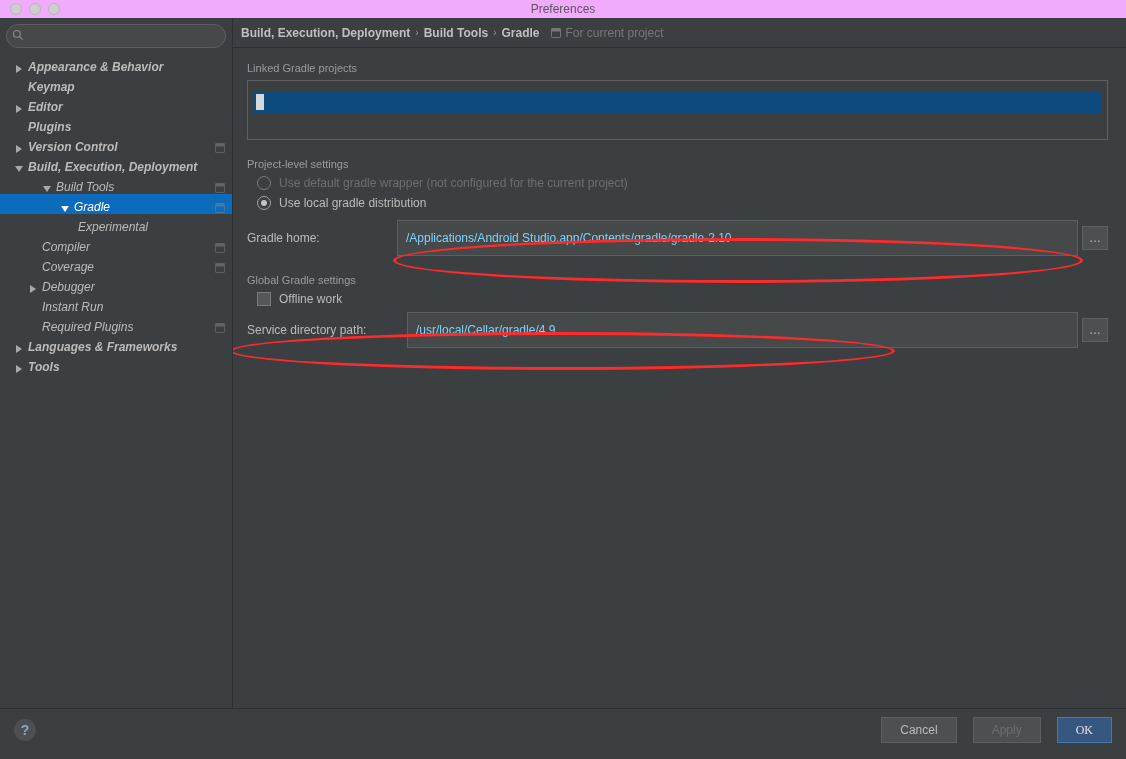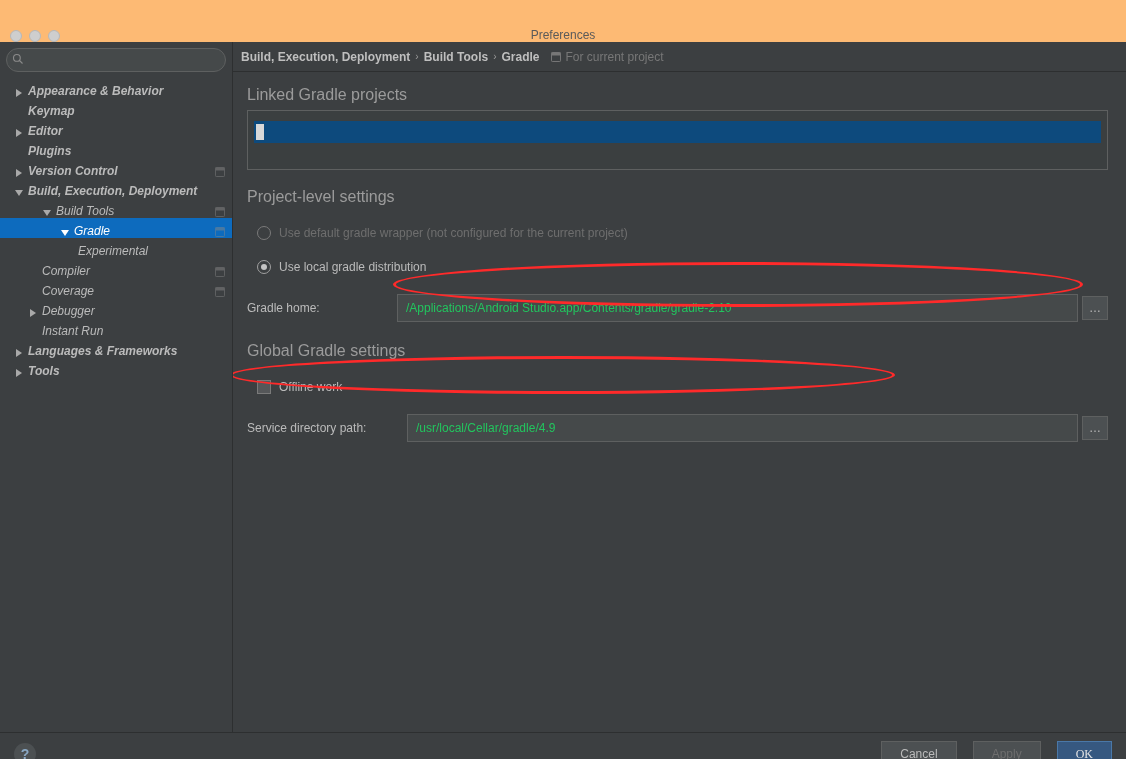--- a/index.html
+++ b/index.html
@@ -1,17 +1,17 @@
 <!DOCTYPE html>
 <html><head>
 <meta charset="utf-8">
 <style>
   * { box-sizing: border-box; margin: 0; padding: 0; font-family: -apple-system, "Helvetica Neue", Arial, sans-serif; }
   body { width: 1126px; height: 759px; background: #3c3f41; color: #bbbbbb; overflow: hidden; position: relative; }
-  .titlebar { height: 42px; background: #fdba74; display: flex; align-items: flex-end; position: relative; }
+  .titlebar { height: 18px; background: #f0abfc; display: flex; align-items: center; position: relative; }
   .traffic { display: flex; gap: 7px; margin-left: 10px; }
   .tdot { width: 12px; height: 12px; border-radius: 50%; background: #cecece; border: 1px solid #b8b8b8; }
   .titlebar-title { position: absolute; left: 0; right: 0; text-align: center; color: #5a5a5a; font-size: 12px; pointer-events: none; }
   .body { display: flex; height: 690px; }
   .sidebar { width: 233px; background: #3c3f41; border-right: 1px solid #2d2f30; display: flex; flex-direction: column; }
   .search-wrap { padding: 6px 6px; }
   .search { width: 100%; height: 24px; border-radius: 12px; background: #45494a; border: 1px solid #5e6060; padding: 0 24px 0 22px; color: #bbb; font-size: 12px; outline: none; }
   .search-wrap { position: relative; }
   .search-icon { position: absolute; left: 12px; top: 11px; width: 12px; height: 12px; }
   .tree { flex: 1; overflow: auto; font-size: 12px; }
@@ -28,31 +28,31 @@
   .pad-4 { padding-left: 60px; }
   .pad-5 { padding-left: 78px; }
   .badge { margin-left: auto; opacity: 0.5; }
   .badge svg { display: block; }
   .main { flex: 1; display: flex; flex-direction: column; background: #3c3f41; }
   .breadcrumb { height: 30px; display: flex; align-items: center; padding: 0 8px; font-size: 12px; border-bottom: 1px solid #2d2f30; }
   .crumb.bold { font-weight: 700; color: #bfbfbf; }
   .crumb.dim { color: #777; margin-left: 10px; display: flex; align-items: center; gap: 4px; }
   .sep { margin: 0 5px; font-size: 10px; color: #9a9a9a; }
   .content { flex: 1; padding: 14px 18px 14px 14px; overflow: auto; font-size: 12px; position: relative; }
-  .section-label { color: #9b9b9b; font-size: 16px; margin-bottom: 6px; }
+  .section-label { color: #9b9b9b; font-size: 11px; margin-bottom: 6px; }
   .listbox { width: 100%; height: 60px; background: #3b3f40; border: 1px solid #5e6060; position: relative; }
   .listbox-row { position: absolute; top: 10px; left: 6px; right: 6px; height: 22px; background: #0d4a7d; display: flex; align-items: center; }
   .listbox-row .cursor { width: 8px; height: 16px; background: #d8d8d8; margin-left: 2px; }
-  .row { display: flex; align-items: center; margin: 20px 0; }
+  .row { display: flex; align-items: center; margin: 6px 0; }
   .radio { appearance: none; width: 14px; height: 14px; border-radius: 50%; border: 1px solid #7a7a7a; margin-right: 8px; position: relative; cursor: pointer; }
   .radio:checked { border-color: #a0a0a0; }
   .radio:checked::after { content: ""; position: absolute; width: 6px; height: 6px; border-radius: 50%; background: #c4c4c4; top: 3px; left: 3px; }
   .checkbox { appearance: none; width: 14px; height: 14px; border: 1px solid #7a7a7a; background: #555759; margin-right: 8px; cursor: pointer; }
   .field-label { width: 150px; color: #bbb; }
-  .text-input { flex: 1; height: 28px; background: #45494a; border: 1px solid #5e6060; color: #22c55e; padding: 0 8px; font-size: 12px; outline: none; }
+  .text-input { flex: 1; height: 36px; background: #45494a; border: 1px solid #5e6060; color: #7dd3fc; padding: 0 8px; font-size: 12px; outline: none; }
   .browse-btn { width: 26px; height: 24px; margin-left: 4px; background: #4c5052; border: 1px solid #5e6060; color: #bbb; display: flex; align-items: center; justify-content: center; cursor: pointer; }
   .section-label.mt { margin-top: 18px; }
   .disabled-text { color: #6e6e6e; }
   .footer { height: 43px; border-top: 1px solid #2d2f30; display: flex; align-items: center; padding: 0 14px; }
   .help { width: 22px; height: 22px; border-radius: 50%; background: #4c5052; color: #8aa8c4; display: flex; align-items: center; justify-content: center; font-weight: 700; font-size: 14px; cursor: pointer; }
   .footer-btns { margin-left: auto; display: flex; gap: 16px; }
   .btn { height: 26px; padding: 0 18px; background: #4c5052; border: 1px solid #5e6060; color: #bbb; font-size: 12px; cursor: pointer; }
   .btn.primary { background: #365880; border-color: #4a78a8; color: #e4e4e4; font-family: Liberation Serif, serif; }
   .btn.disabled { color: #6e6e6e; cursor: default; text-align: center; }
   .annot { position: absolute; border: 3px solid #ff2a2a; border-radius: 50%; pointer-events: none; }
@@ -148,20 +148,29 @@
               <rect x="2" y="2" width="12" height="4" fill="#888"></rect>
             </svg>
           </span>
         </div>
         <div class="tree-item pad-2">
           <span class="disclosure tri-right"></span>
           <span>Debugger</span>
         </div>
         <div class="tree-item pad-3">
           <span>Instant Run</span>
+        </div>
+        <div class="tree-item pad-3">
+          <span>Required Plugins</span>
+          <span class="badge">
+            <svg width="12" height="12" viewBox="0 0 16 16">
+              <rect x="2" y="2" width="12" height="12" rx="1" fill="none" stroke="#888" stroke-width="1.2"></rect>
+              <rect x="2" y="2" width="12" height="4" fill="#888"></rect>
+            </svg>
+          </span>
         </div>
         <div class="tree-item pad-1 bold">
           <span class="disclosure tri-right"></span>
           <span>Languages &amp; Frameworks</span>
         </div>
         <div class="tree-item pad-1 bold">
           <span class="disclosure tri-right"></span>
           <span>Tools</span>
         </div>
       </div>

